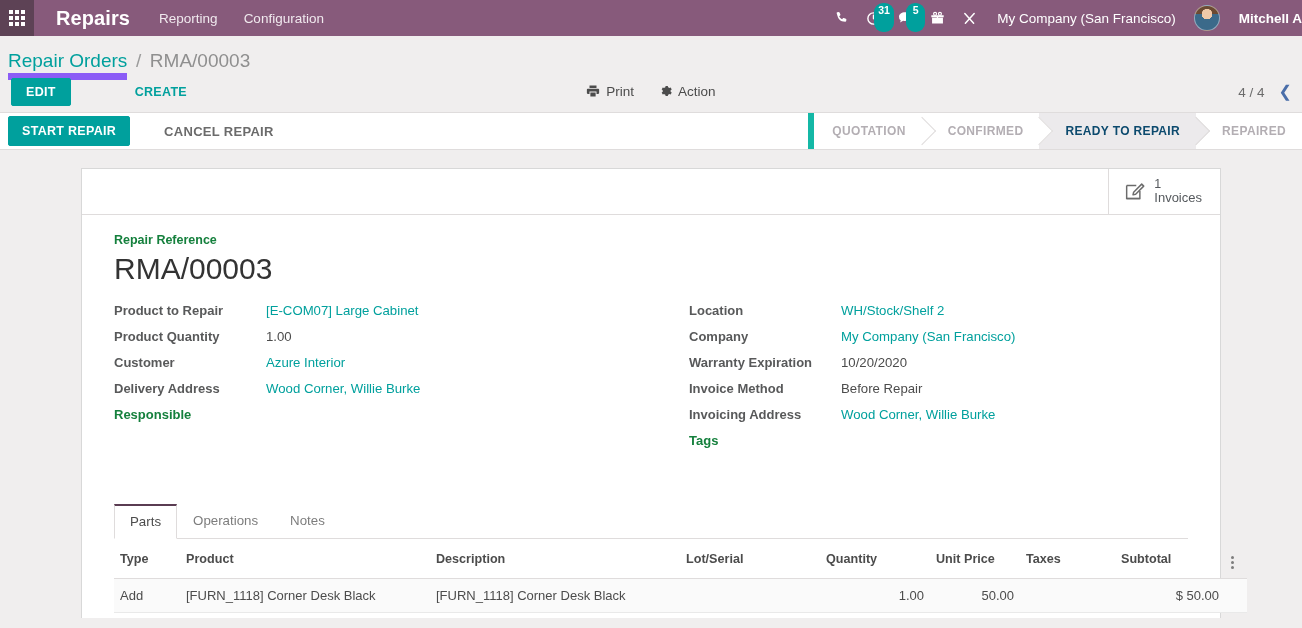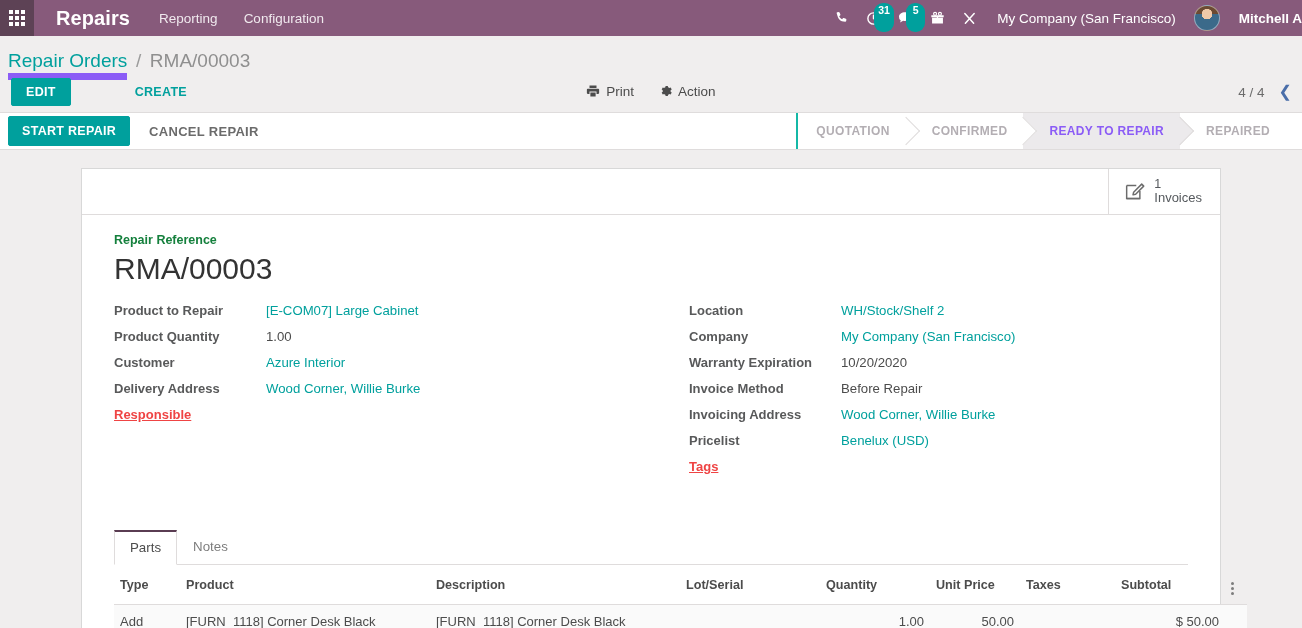--- a/index.html
+++ b/index.html
@@ -89,49 +89,49 @@
     color:#6b6b6b; font-size:13.5px;
   }
   .pager-val { color:#6b6b6b; }
   .pager-arrow { color:#4a6ea9; font-size:16px; cursor:pointer; line-height:1; }
 
   
   .statusbar {
     height:38px; background:#fff; border-top:1px solid #dfdcdc; border-bottom:1px solid #dfdcdc;
     display:flex; align-items:stretch; position:relative; overflow:hidden;
   }
-  .sb-left { display:flex; align-items:center; padding-left:8px; gap:0; }
+  .sb-left { display:flex; align-items:center; padding-left:8px; gap:15px; }
   .btn-start {
     background:#00A09D; color:#fff; border:1px solid #00A09D;
     font-size:12.5px; font-weight:bold; letter-spacing:.3px;
     padding:7px 13px; border-radius:2px; cursor:pointer; text-transform:uppercase;
   }
   .btn-cancel {
     background:transparent; border:1px solid transparent; color:#6b6b6b;
     font-size:13px; font-weight:bold; letter-spacing:.3px;
     padding:7px 12px; margin-left:6px; cursor:pointer; text-transform:uppercase;
   }
   .sb-right {
-    position:absolute; right:16px; top:0; bottom:0;
-    display:flex; align-items:stretch; border-left:2px solid #14b8a6;
+    position:absolute; right:0; top:0; bottom:0;
+    display:flex; align-items:stretch; border-left:6px solid #14b8a6;
   }
   .stage {
     position:relative; display:flex; align-items:center;
     padding:0 16px 0 26px; font-size:12px; font-weight:bold;
     letter-spacing:.35px; color:#b3aeb3; background:#fff;
     text-transform:uppercase; cursor:pointer; white-space:nowrap;
   }
   .stage:first-child { padding-left:18px; }
   .stage::after {
     content:""; position:absolute; right:-10px; top:50%;
     width:19px; height:19px; background:inherit;
     border-top:1px solid #dfdcdc; border-right:1px solid #dfdcdc;
     transform:translateY(-50%) rotate(45deg); z-index:2;
   }
-  .stage.active { background:#eceaec; color:#8b5cf6; }
+  .stage.active { background:#eceaec; color:#0c4a6e; }
   .stage.active::after { background:#eceaec; }
   .stage:last-child::after { display:none; }
 
   
   .sheet-wrap { padding:18px 0 0 0; }
   .sheet {
     margin:0 auto; width:1140px; background:#fff;
     border:1px solid #d8d8d8; border-bottom:none;
     min-height:450px; position:relative;
   }
@@ -154,21 +154,21 @@
     font-size:30px; color:#333; margin:4px 0 0 0; font-weight:normal; line-height:1.2;
   }
 
   .form-cols { display:flex; margin-top:16px; }
   .col { width:50%; }
   .col.right { padding-left:38px; }
   .frow { display:flex; align-items:baseline; min-height:24px; margin-bottom:2px; }
   .flabel {
     width:152px; flex:none; font-size:13px; font-weight:bold; color:#58595a;
   }
-  .flabel.muted { color:#ef4444; font-weight:bold;text-decoration:underline; }
+  .flabel.muted { color:#15803d; font-weight:bold; }
   .fval { font-size:13.2px; color:#4c4c4c; }
   .fval.link { color:#00A09D; cursor:pointer; }
   .col.right .flabel { width:152px; }
 
   
   .notebook { margin-top:44px; }
   .tabs { display:flex; border-bottom:1px solid #dfdcdc; padding-left:0; }
   .tab {
     padding:8px 15px 9px 15px; font-size:13.3px; color:#7d7d7d; cursor:pointer;
     border:1px solid transparent; border-bottom:none; position:relative; top:1px;
@@ -368,33 +368,30 @@
           </div>
           <div class="frow">
             <div class="flabel">Invoice Method</div>
             <div class="fval">Before Repair</div>
           </div>
           <div class="frow">
             <div class="flabel">Invoicing Address</div>
             <div class="fval link">Wood Corner, Willie Burke</div>
           </div>
           <div class="frow">
-            <div class="flabel">Pricelist</div>
-            <div class="fval link">Benelux (USD)</div>
-          </div>
-          <div class="frow">
             <div class="flabel muted">Tags</div>
             <div class="fval"></div>
           </div>
         </div>
       </div>
 
       <div class="notebook">
         <div class="tabs">
           <div class="tab active">Parts</div>
+          <div class="tab">Operations</div>
           <div class="tab">Notes</div>
         </div>
 
         <table class="lines">
           <colgroup>
             <col style="width:66px">
               <col style="width:250px">
               <col style="width:250px">
             <col style="width:140px">
               <col style="width:110px">

